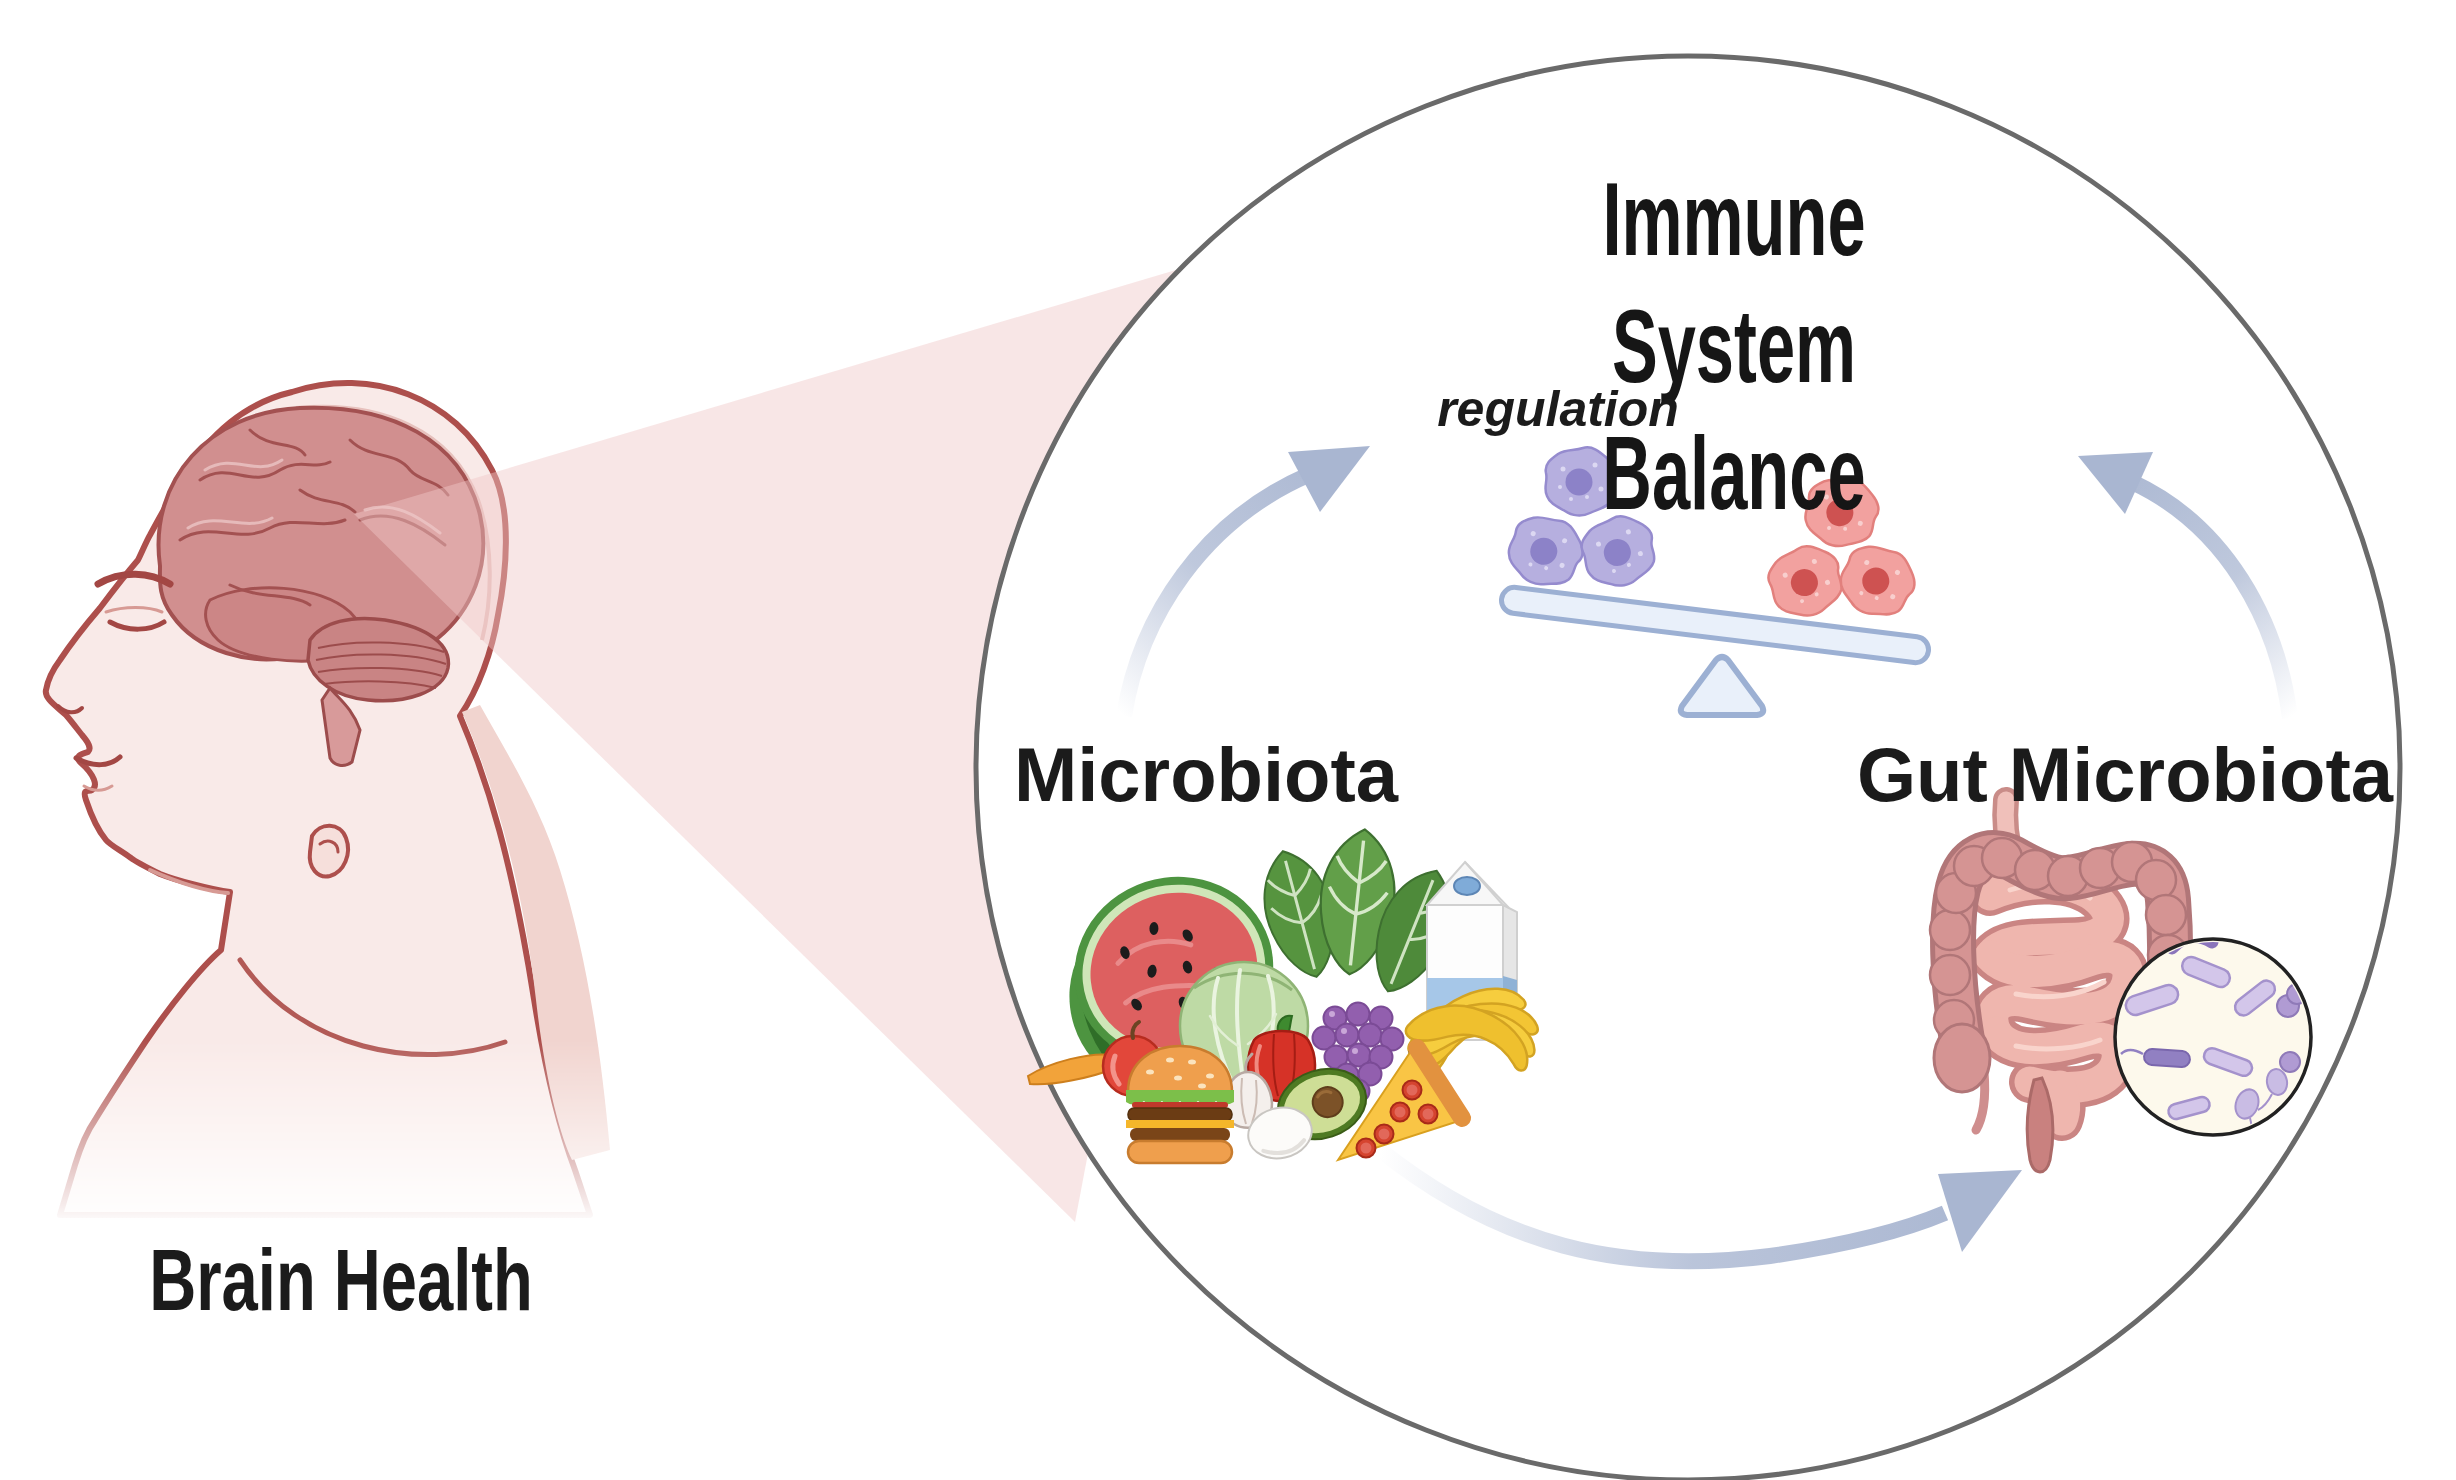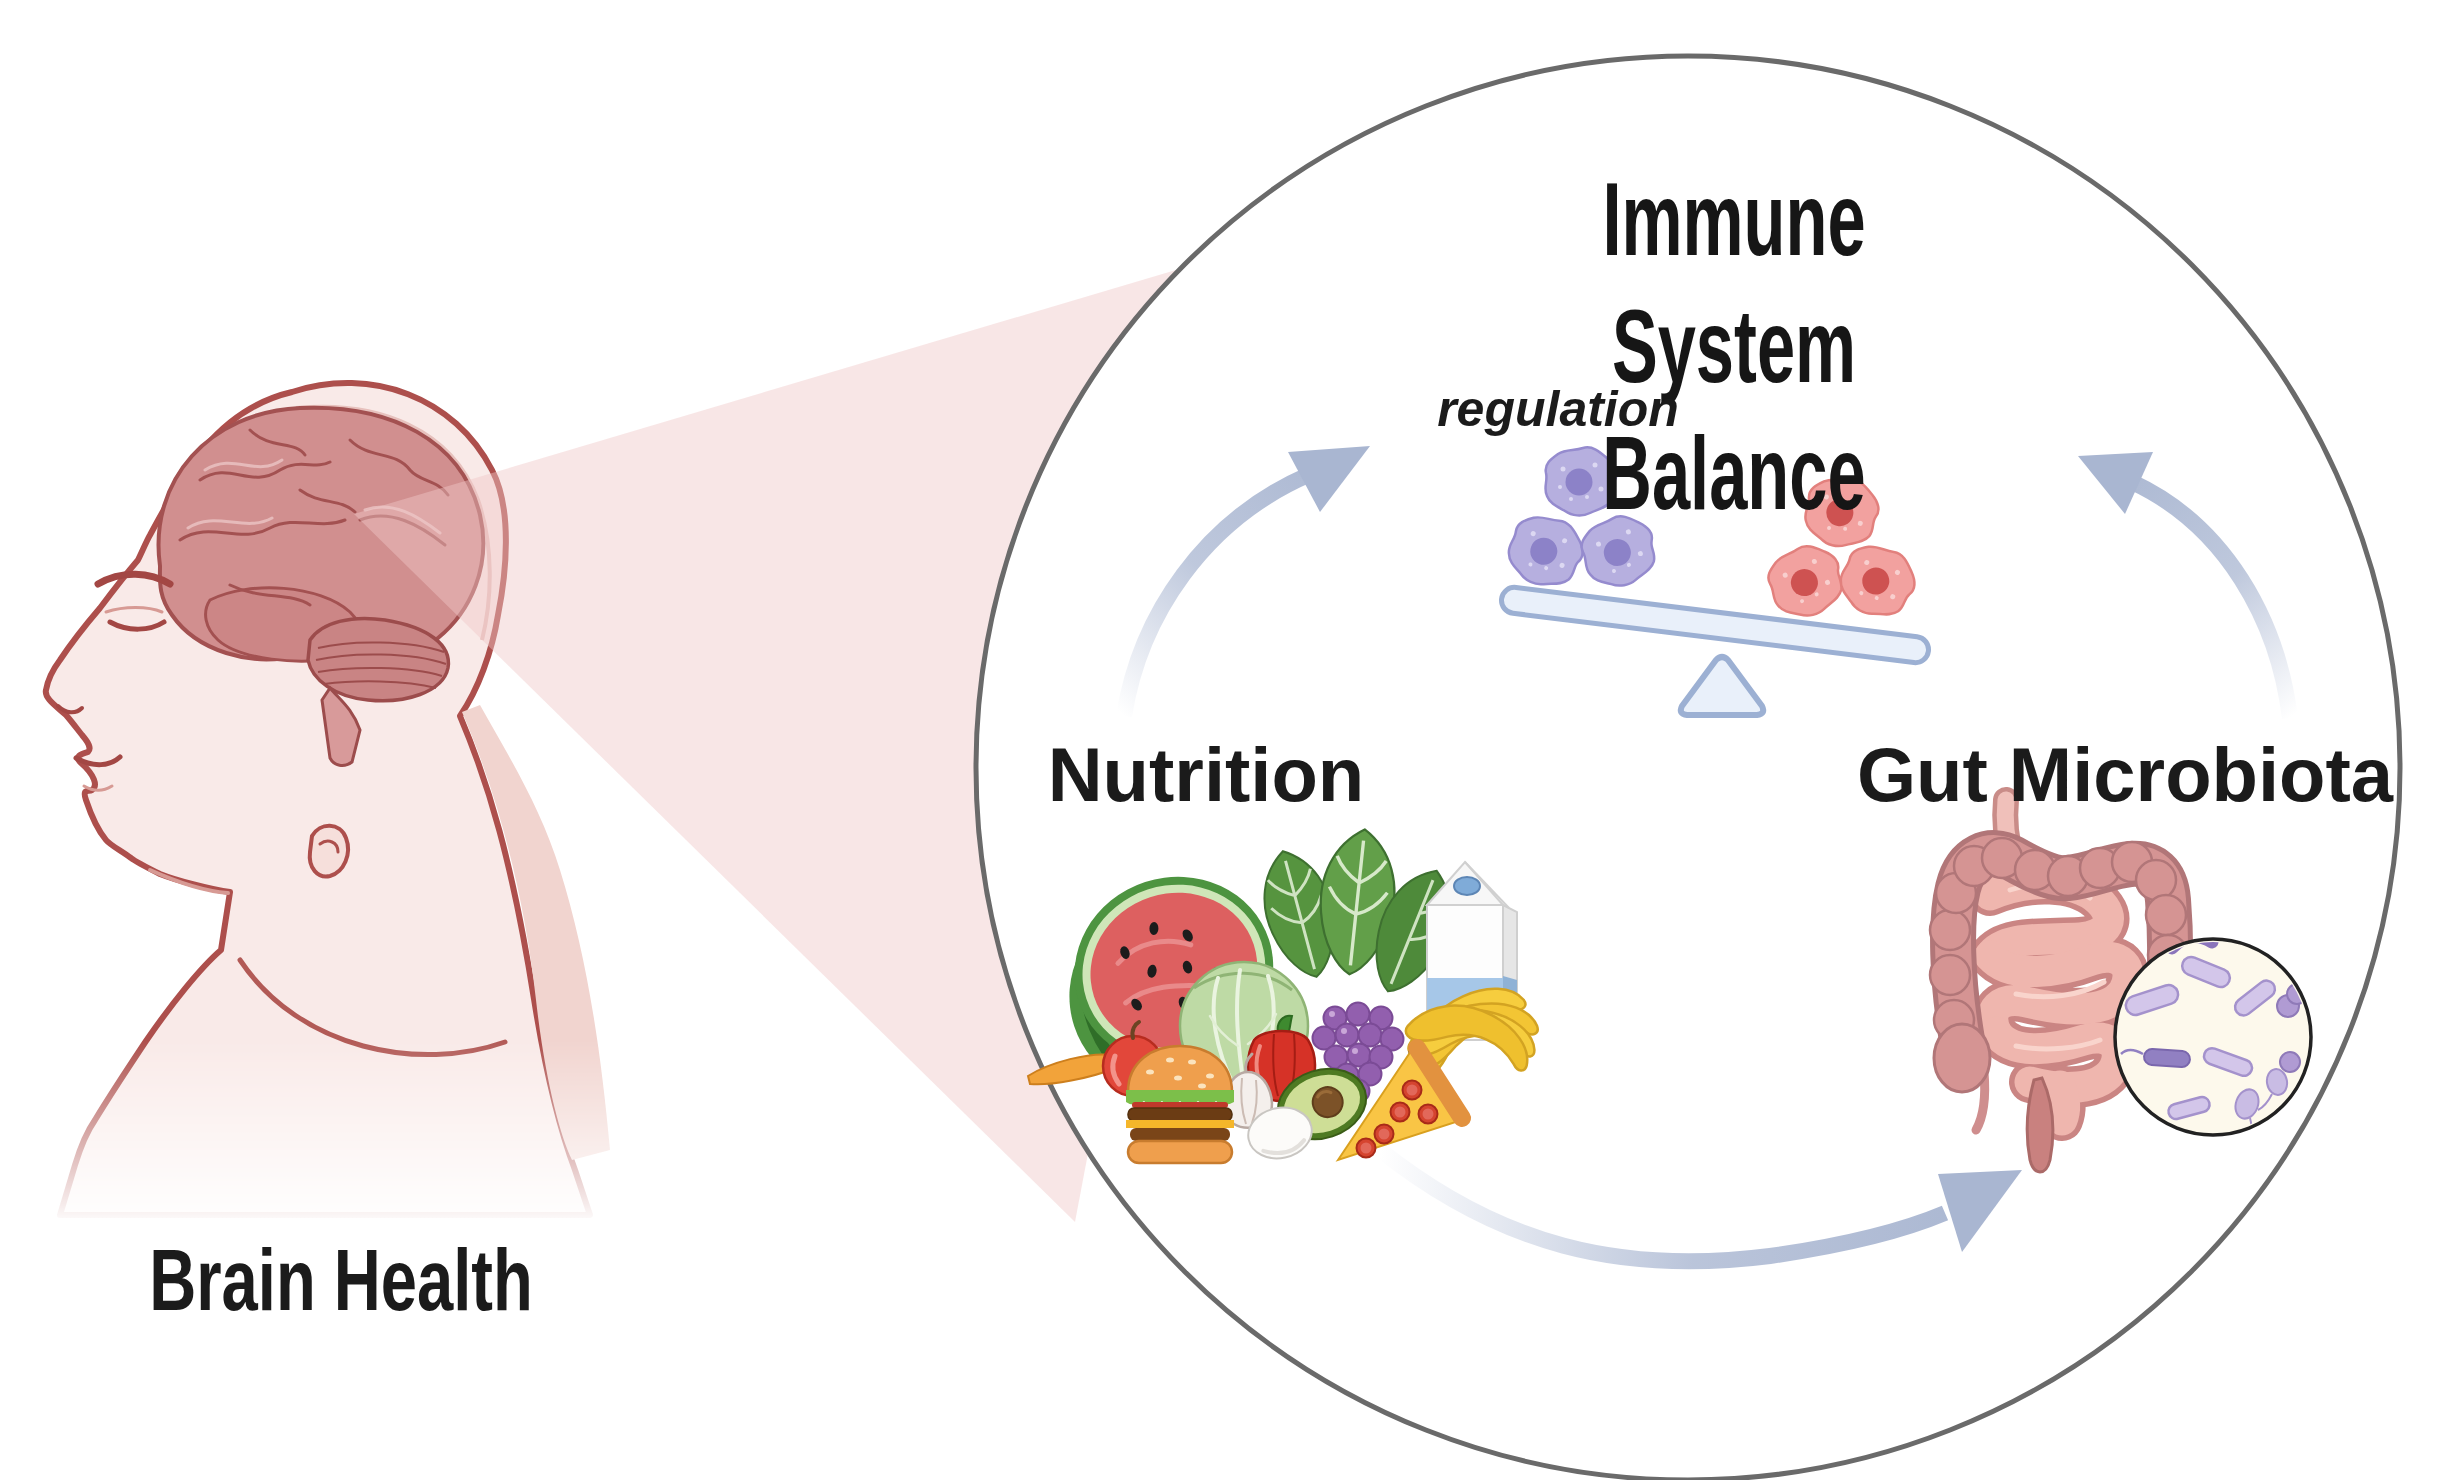--- a/index.html
+++ b/index.html
@@ -483,17 +483,17 @@
 <div class="label brain-label" style="left:341px;top:1236px;">Brain Health</div>
 
 <div class="title-block" style="left:1734px;top:156px;">
   <div>Immune System</div>
   <div>Balance</div>
 </div>
 
 <div class="label center ital-label" style="left:1558px;top:384px;">regulation</div>
 
 
-<div class="label center section-label" style="left:1206px;top:737px;">Nutrition</div>
+<div class="label center section-label" style="left:1206px;top:737px;">Microbiota</div>
 
 <div class="label center section-label" style="left:2125px;top:737px;">Gut Microbiota</div>
 
 </div>
 
 </body></html>

